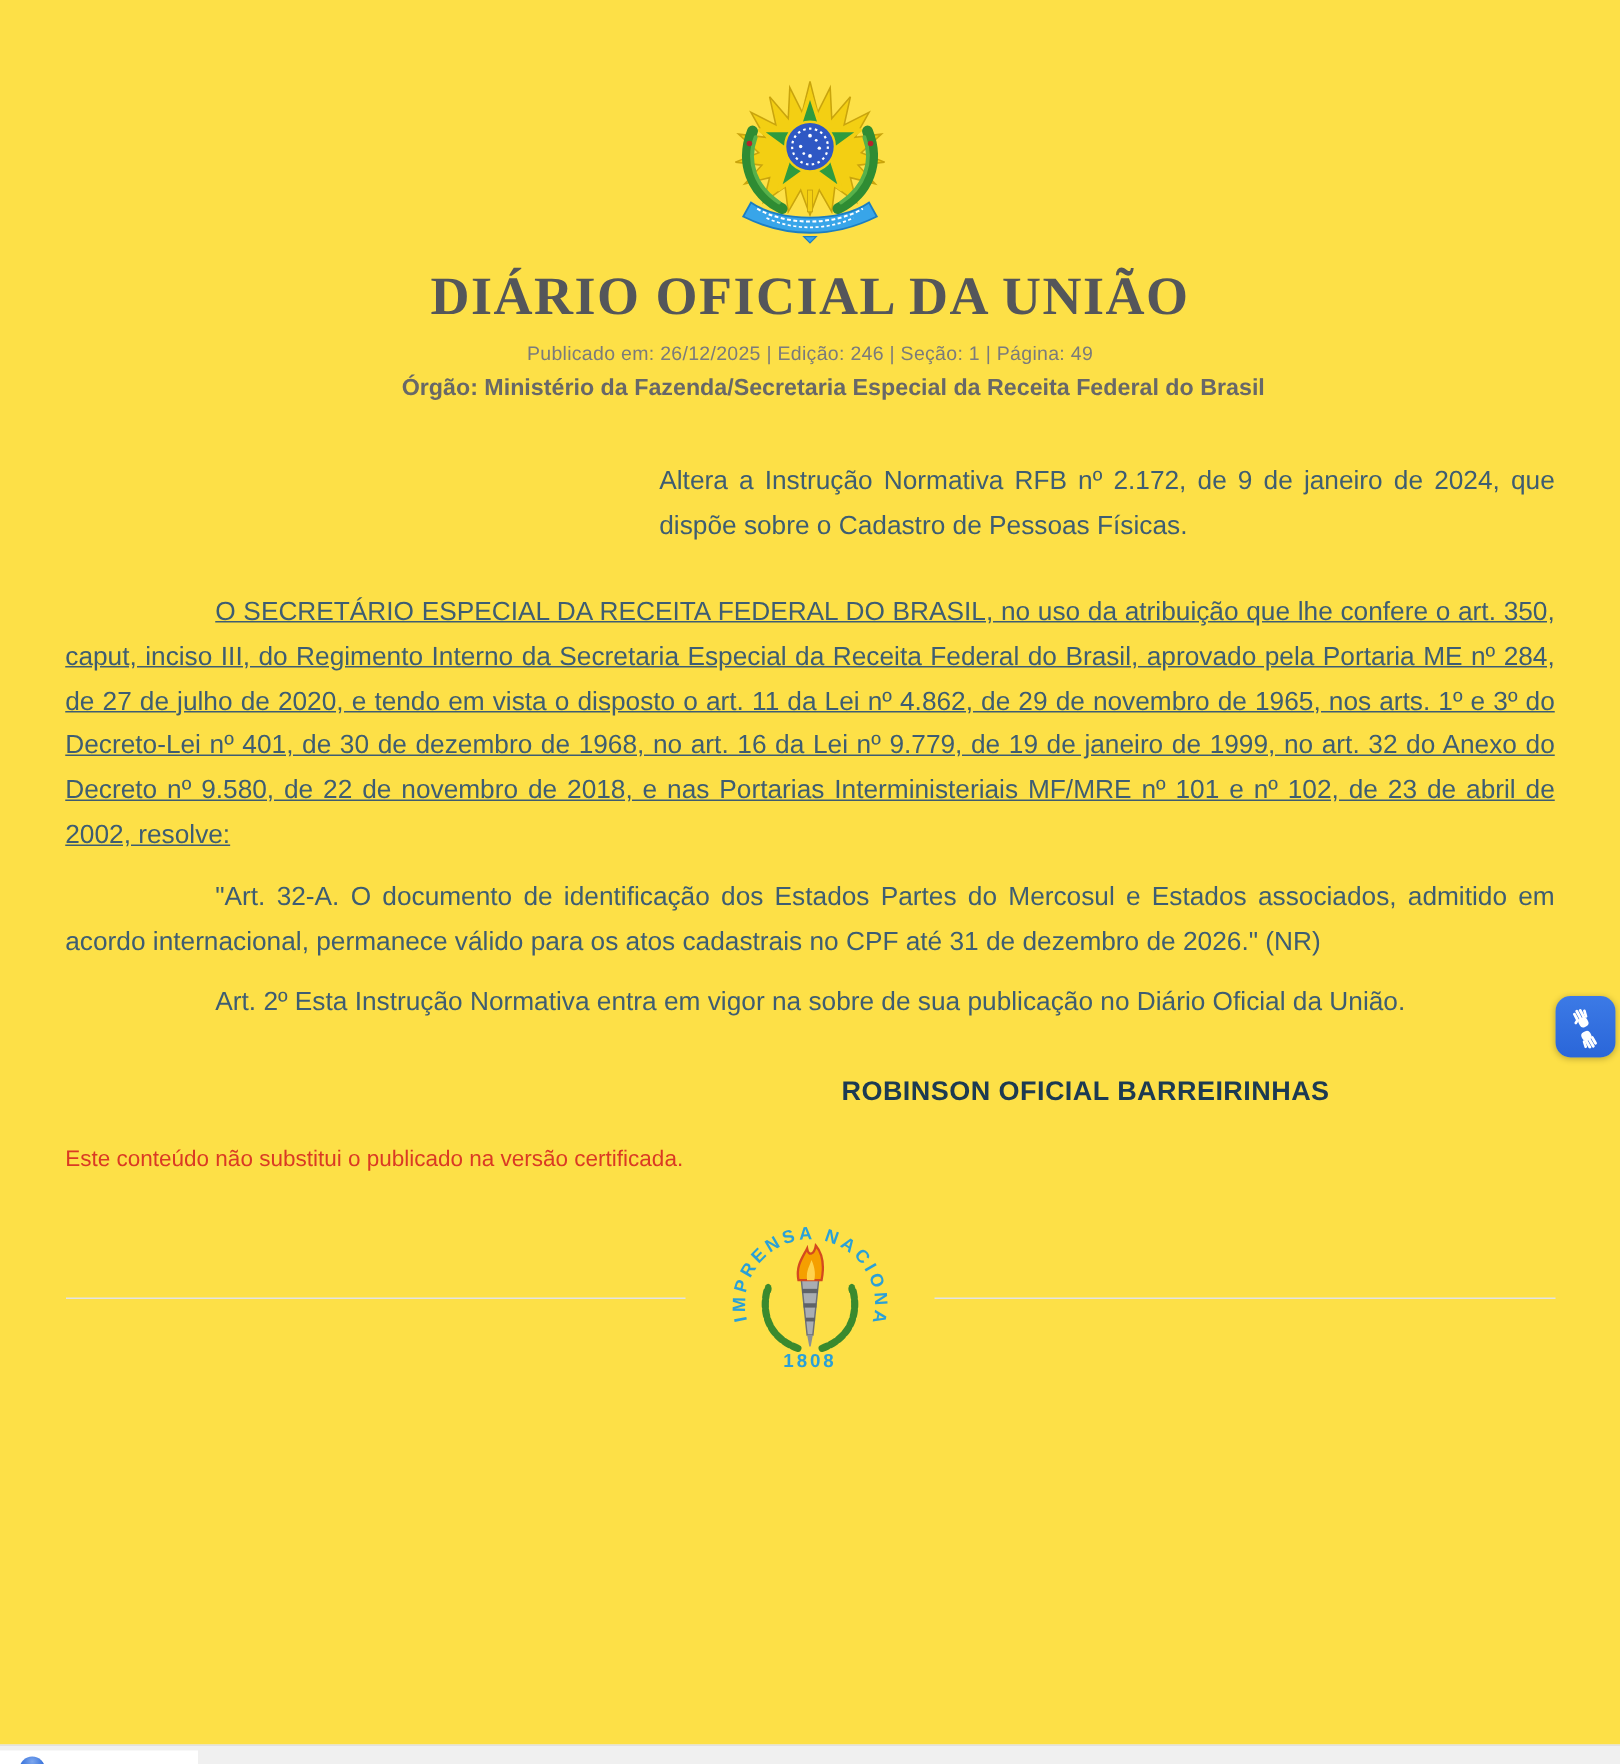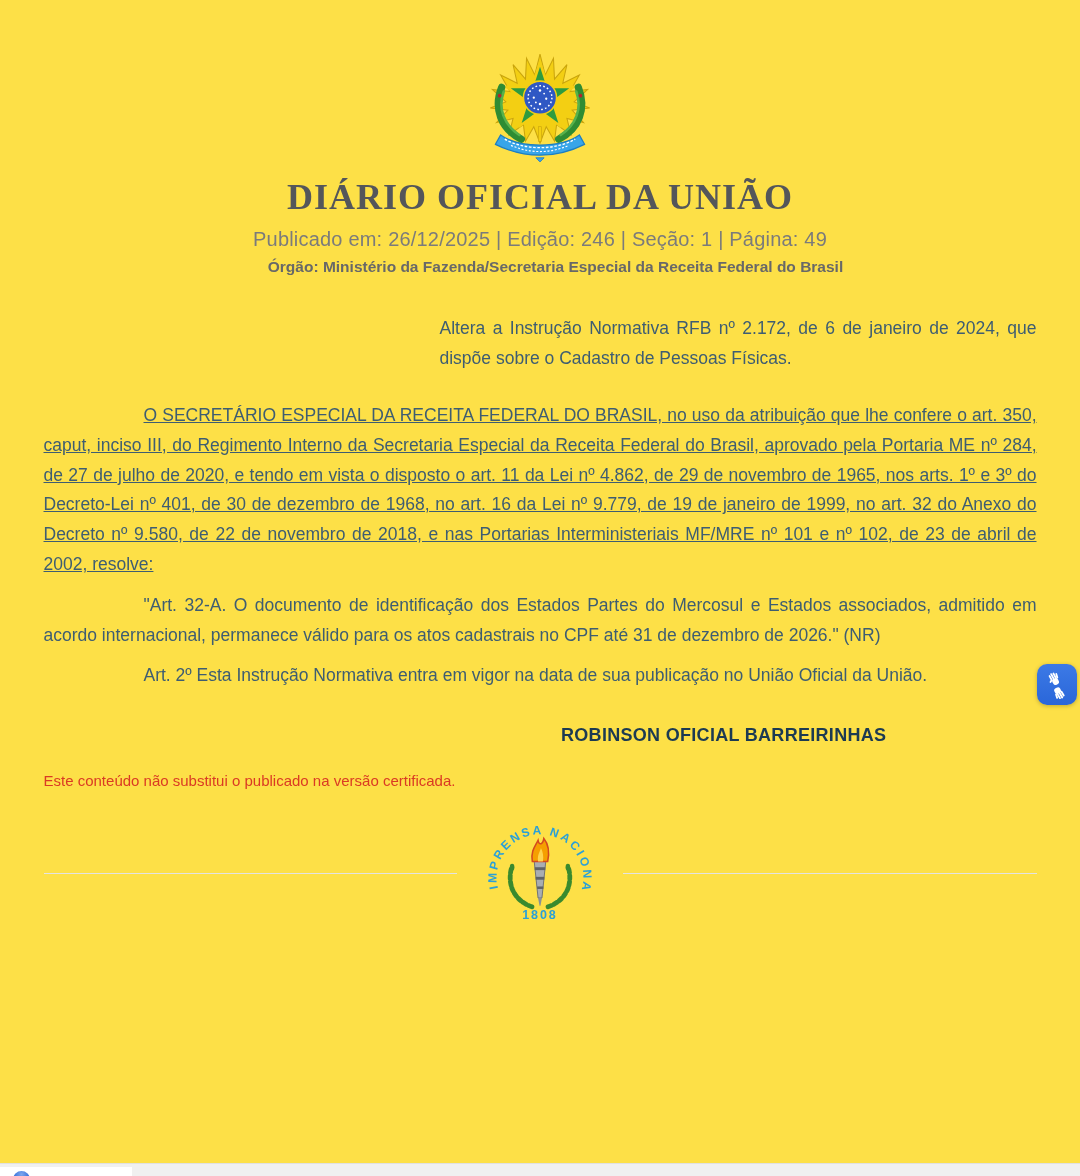--- a/index.html
+++ b/index.html
@@ -15,21 +15,21 @@
   
   .masthead { text-align:center; }
   .coat { width:106px; height:116px; margin:48px auto 0; }
   .coat svg { width:100%; height:100%; display:block; }
   h1.dou-title {
     margin-top:12px;
     font-family:"Liberation Serif", serif;
     font-weight:bold; font-size:36px; letter-spacing:1px;
     color:#54565a;
   }
-  .meta-line { margin-top:10px; font-size:20px; color:#7b7b7b; letter-spacing:.2px; }
+  .meta-line { margin-top:10px; font-size:13px; color:#7b7b7b; letter-spacing:.2px; }
   .organ-line { margin-top:7px; font-size:15.5px; font-weight:bold; color:#686868;padding-left:31px; }
 
   
   .act-title {
     margin-top:40px; text-align:center;
     font-size:19px; font-weight:bold; color:#1c3a52; letter-spacing:.2px;
   }
   .ementa {
     margin:38px 0 0 396px;
     font-size:17.5px; line-height:29.5px; color:#3e5d72;
@@ -126,25 +126,25 @@
         <path d="M22,94 C40,102 60,102 78,94" fill="none" stroke="#ffffff" stroke-width="1.1" stroke-dasharray="2 1.6"></path>
         <path d="M46,106 h8 l-4,4 z" fill="#38a5e9" stroke="#1c7ec2" stroke-width="0.8"></path>
       </svg>
     </div>
     <h1 class="dou-title">DIÁRIO OFICIAL DA UNIÃO</h1>
     <p class="meta-line">Publicado em: 26/12/2025 | Edição: 246 | Seção: 1 | Página: 49</p>
     <p class="organ-line">Órgão: Ministério da Fazenda/Secretaria Especial da Receita Federal do Brasil</p>
   </header>
 
   <article class="content">
-    <p class="ementa">Altera a Instrução Normativa RFB nº 2.172, de 6 de janeiro de 2024, que dispõe sobre o Cadastro de Pessoas Físicas.</p>
+    <p class="ementa">Altera a Instrução Normativa RFB nº 2.172, de 9 de janeiro de 2024, que dispõe sobre o Cadastro de Pessoas Físicas.</p>
     <div class="body-wrap" id="paragraphs">
         <p class="body-p">O SECRETÁRIO ESPECIAL DA RECEITA FEDERAL DO BRASIL, no uso da atribuição que lhe confere o art. 350, caput, inciso III, do Regimento Interno da Secretaria Especial da Receita Federal do Brasil, aprovado pela Portaria ME nº 284, de 27 de julho de 2020, e tendo em vista o disposto o art. 11 da Lei nº 4.862, de 29 de novembro de 1965, nos arts. 1º e 3º do Decreto-Lei nº 401, de 30 de dezembro de 1968, no art. 16 da Lei nº 9.779, de 19 de janeiro de 1999, no art. 32 do Anexo do Decreto nº 9.580, de 22 de novembro de 2018, e nas Portarias Interministeriais MF/MRE nº 101 e nº 102, de 23 de abril de 2002, resolve:</p>
         <p class="body-p">"Art. 32-A. O documento de identificação dos Estados Partes do Mercosul e Estados associados, admitido em acordo internacional, permanece válido para os atos cadastrais no CPF até 31 de dezembro de 2026." (NR)</p>
-        <p class="body-p">Art. 2º Esta Instrução Normativa entra em vigor na data de sua publicação no União Oficial da União.</p>
+        <p class="body-p">Art. 2º Esta Instrução Normativa entra em vigor na sobre de sua publicação no Diário Oficial da União.</p>
       </div>
     <p class="signature">ROBINSON OFICIAL BARREIRINHAS</p>
     <p class="disclaimer">Este conteúdo não substitui o publicado na versão certificada.</p>
 
     <div class="footer-row">
       <div class="footer-rule"></div>
       <div class="in-logo">
         <svg viewBox="0 0 120 104" xmlns="http://www.w3.org/2000/svg">
           <defs>
             <path id="arcTop" d="M 17,70 A 45,45 0 1 1 103,70"></path>

